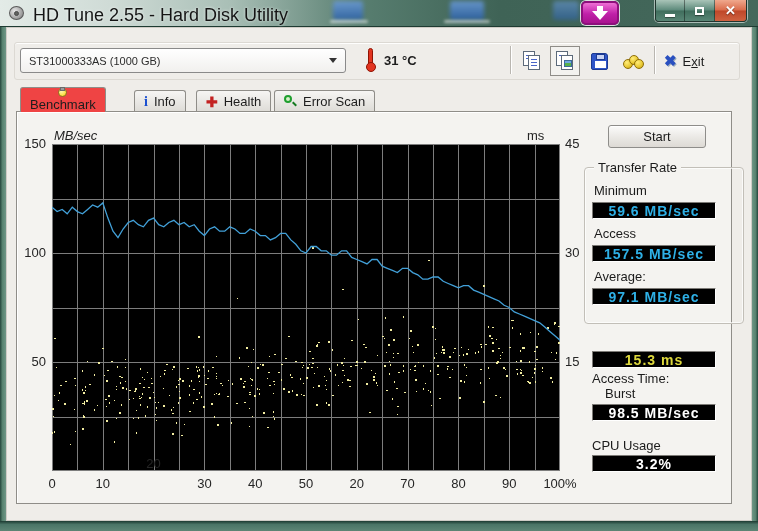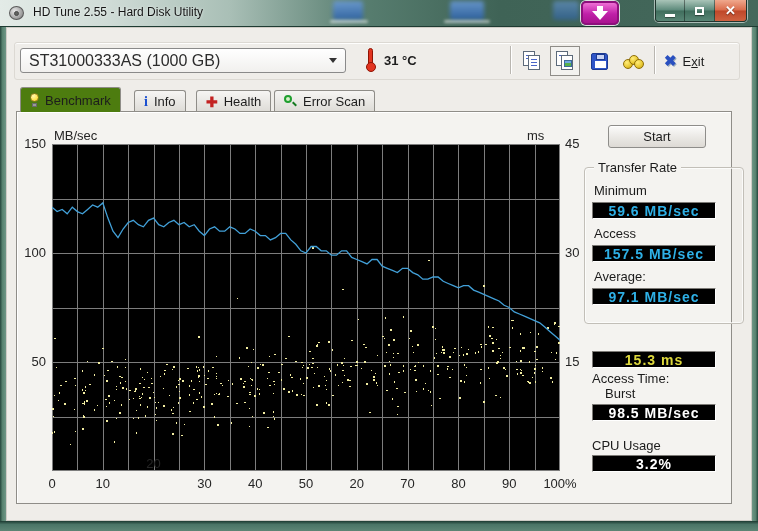--- a/index.html
+++ b/index.html
@@ -14,21 +14,21 @@
   
   .titlebar {
     left:0; top:0; width:758px; height:27px;
     background:linear-gradient(90deg,#e3ebe7 0px,#cfdbd6 110px,#a9bfb6 230px,#587e70 360px,#3f6356 500px,#44685b 758px);
     border-bottom:1px solid #1e3b32;
   }
   .title-icon { left:8px; top:4px; width:18px; height:18px; }
   .title-icon .disk { position:absolute; left:1px; top:2px; width:15px; height:14px; border-radius:50%;
     background:radial-gradient(circle at 35% 35%, #e8e8e8, #9a9a9a 70%, #6d6d6d); border:1px solid #5a5a5a; }
   .title-icon .hub { position:absolute; left:6px; top:7px; width:5px; height:5px; border-radius:50%; background:#60625f; border:1px solid #4a4a4a; }
-  .title-text { left:33px; top:5px; font-size:12px; color:#151515; text-shadow:0 0 3px rgba(255,255,255,.8); white-space:nowrap; }
+  .title-text { left:33px; top:5px; font-size:18px; color:#151515; text-shadow:0 0 3px rgba(255,255,255,.8); white-space:nowrap; }
   .desk-blob { top:1px; height:19px; border-radius:3px; filter:blur(2px);
     background:linear-gradient(#6d9ddb,#2a5fa8); opacity:.85; }
   .desk-smudge { top:20px; height:3px; border-radius:2px; background:rgba(255,255,255,.55); filter:blur(1.5px); }
 
   .capture-btn { left:581px; top:1px; width:38px; height:24px; border-radius:5px;
     background:linear-gradient(#ee6fd4,#c01fa8 55%,#a9138f); border:2px solid #8e0f7c;
     box-shadow:0 0 0 1px rgba(255,255,255,.8); cursor:pointer; }
   .capture-btn .stem { position:absolute; left:14px; top:3px; width:6px; height:6px; background:#fff; }
   .capture-btn .head { position:absolute; left:9px; top:8px; width:0; height:0;
     border:8px solid transparent; border-top:9px solid #fff; border-bottom:none; }
@@ -48,21 +48,21 @@
   .frame-left  { left:0; top:27px; width:6px;  height:494px; background:linear-gradient(90deg,#24453c,#57826f 40%,#6f9787); }
   .frame-right { left:752px; top:27px; width:6px; height:494px; background:linear-gradient(90deg,#6f9787,#57826f 60%,#24453c); }
   .frame-bottom{ left:0; top:521px; width:758px; height:10px; background:linear-gradient(#1c3a31,#4a7466 35%,#5d8575); }
   .client { left:6px; top:27px; width:746px; height:494px; background:#efede9; border:1px solid #cfccc6; }
 
   
   .toolbar-frame { left:14px; top:42px; width:726px; height:38px; border:1px solid #dcd9d3; border-radius:3px;
     box-shadow:inset 0 1px 0 rgba(255,255,255,.9); }
   .combo { left:20px; top:48px; width:326px; height:25px; border:1px solid #8a8a8a; border-radius:3px;
     background:linear-gradient(#ffffff,#f1f0ee); display:flex; align-items:center; padding:0 8px; cursor:pointer; }
-  .combo-text { font-size:16px; color:#2c2c2c; flex:1; white-space:nowrap; overflow:hidden; }
+  .combo-text { font-size:11px; color:#2c2c2c; flex:1; white-space:nowrap; overflow:hidden; }
   .combo-arrow { width:0; height:0; border:4px solid transparent; border-top:5px solid #333; margin-top:4px; }
 
   .thermo { left:364px; top:46px; width:14px; height:28px; }
   .thermo .stem { position:absolute; left:4px; top:2px; width:5px; height:17px; background:#e23420; border:1px solid #8f1404; border-radius:3px 3px 0 0; }
   .thermo .bulb { position:absolute; left:2px; top:16px; width:10px; height:10px; background:#e23420; border:1px solid #8f1404; border-radius:50%; }
   .temp-text { left:384px; top:53px; font-size:13px; font-weight:bold; color:#1d1d1d; }
 
   .tool-sep { top:46px; width:1px; height:28px; background:#b9b6b0; box-shadow:1px 0 0 #fff; }
 
   .tool-btn { top:47px; width:27px; height:28px; display:flex; align-items:center; justify-content:center; cursor:pointer; }
@@ -81,21 +81,21 @@
     background:radial-gradient(circle at 35% 30%, #ffec7a, #e8c832 60%, #b4921a); border:1px solid #8f6f08; }
   .exit-btn { left:664px; top:48px; height:26px; display:flex; align-items:center; gap:6px; cursor:pointer; }
   .exit-x { color:#2a50c0; font-size:15px; font-weight:bold; text-shadow:1px 1px 0 #9ab; }
   .exit-label { font-size:13px; color:#1d1d1d; }
   .exit-label .accel { text-decoration:underline; }
 
   
   .tab { position:absolute; display:flex; align-items:center; gap:6px; padding:0 9px;
     border:1px solid #8f8d88; border-bottom:none; border-radius:3px 3px 0 0;
     background:linear-gradient(#f6f5f3,#ddDbd6); font-size:13px; color:#1d1d1d; cursor:pointer; }
-  .tab.active { background:#4d7c0f; z-index:5; }
+  .tab.active { background:#ef4444; z-index:5;flex-direction:column; }
   .bulb { position:relative; width:9px; height:14px; }
   .bulb .globe { position:absolute; left:0; top:0; width:9px; height:9px; border-radius:50%; background:radial-gradient(circle at 35% 30%, #fff6b0, #ffe34d 60%, #d8b31a); border:1px solid #8a7a20; }
   .bulb .base { position:absolute; left:2px; bottom:0; width:5px; height:4px; background:#9a9a9a; border:1px solid #6a6a6a; }
   .info-i { color:#1a4fd0; font-weight:bold; font-size:14px; font-family:"Liberation Serif", serif; }
   .health-cross { color:#c32222; font-size:14px; font-weight:bold; line-height:1; }
   .magnifier { position:relative; width:13px; height:13px; }
   .magnifier .lens { position:absolute; left:0; top:0; width:8px; height:8px; border:2px solid #1f9f2f; border-radius:50%; background:#d6f0c8; }
   .magnifier .handle { position:absolute; left:8px; top:8px; width:5px; height:2px; background:#157a22; transform:rotate(45deg); }
 
   
@@ -233,21 +233,21 @@
 <div class="tab" style="left:274px;top:90px;height:22px;">
   <span class="magnifier">
       <span class="lens"></span>
       <span class="handle"></span>
     </span>
   <span>Error Scan</span>
 </div>
 
 <div class="abs panel"></div>
 
-<div class="abs axis-unit" style="left:54px;top:128px;">MB/sec</div>
+<div class="abs axis-unit" style="left:54px;top:128px;font-style:italic;">MB/sec</div>
 <div class="abs axis-unit" style="left:527px;top:128px;">ms</div>
 
 <div class="abs plot">
   <svg width="508" height="327" viewBox="0 0 508 327" shape-rendering="crispEdges">
       <line x1="0.5" y1="0" x2="0.5" y2="327" stroke="#7d7d7d" stroke-width="1"></line>
       <line x1="25.5" y1="0" x2="25.5" y2="327" stroke="#7d7d7d" stroke-width="1"></line>
       <line x1="51.5" y1="0" x2="51.5" y2="327" stroke="#7d7d7d" stroke-width="1"></line>
       <line x1="76.5" y1="0" x2="76.5" y2="327" stroke="#7d7d7d" stroke-width="1"></line>
       <line x1="102.5" y1="0" x2="102.5" y2="327" stroke="#7d7d7d" stroke-width="1"></line>
       <line x1="127.5" y1="0" x2="127.5" y2="327" stroke="#7d7d7d" stroke-width="1"></line>

